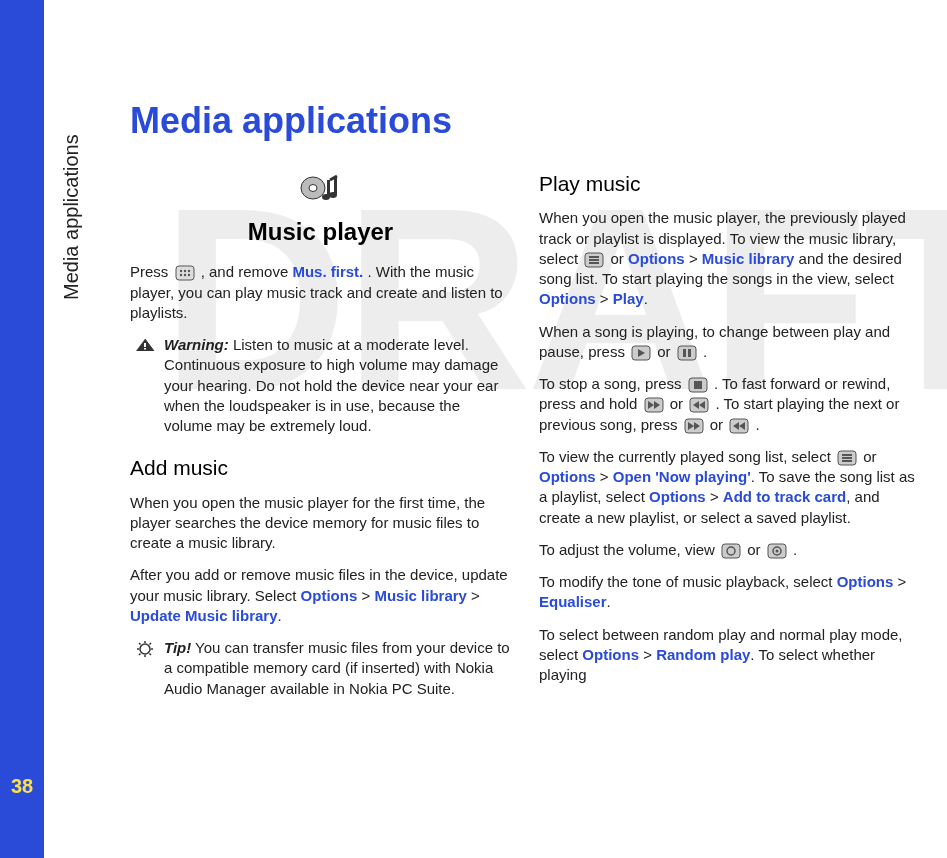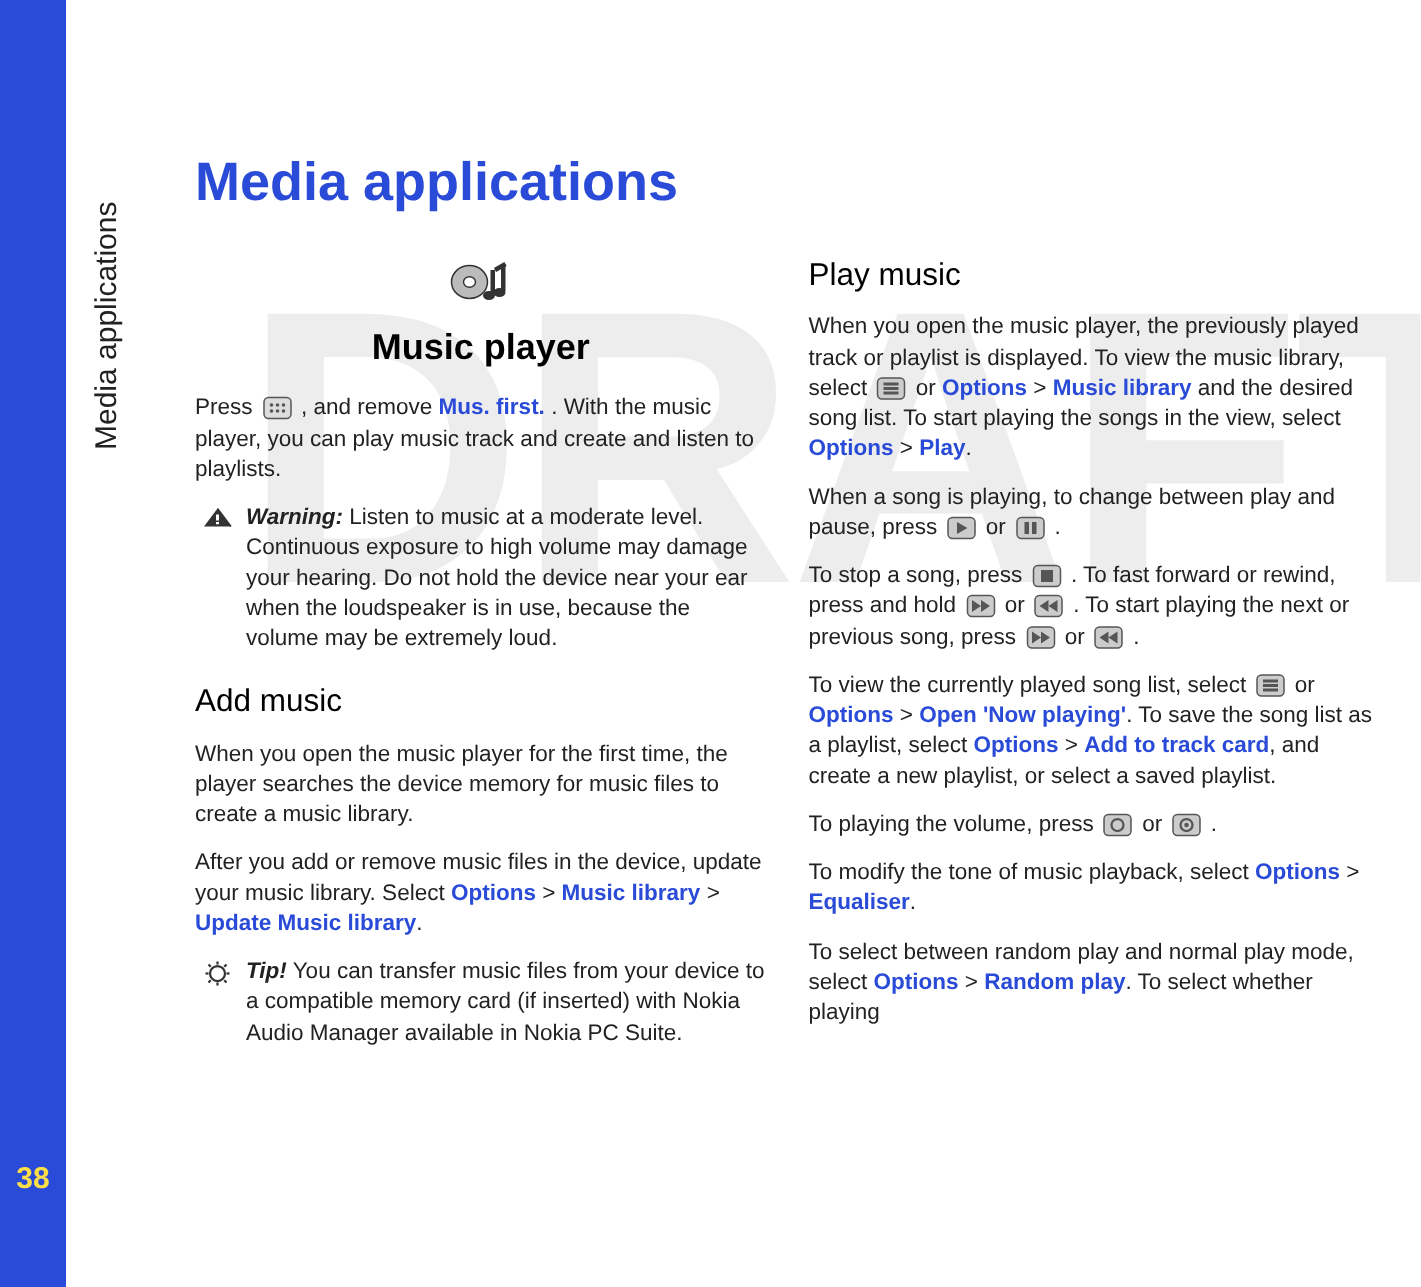--- a/index.html
+++ b/index.html
@@ -277,21 +277,21 @@
       <span class="inline-icon"><svg viewBox="0 0 20 16">
             <rect x="1" y="1" width="18" height="14" rx="3" fill="#ccc" stroke="#555"></rect>
             <rect x="5" y="4" width="10" height="2" fill="#555"></rect>
             <rect x="5" y="7" width="10" height="2" fill="#555"></rect>
             <rect x="5" y="10" width="10" height="2" fill="#555"></rect>
           </svg></span>
       <span> or </span><span class="link">Options</span><span> &gt; </span><span class="link">Open 'Now playing'</span><span>. To save the song list as a playlist, select </span><span class="link">Options</span><span> &gt; </span><span class="link">Add to track card</span><span>, and create a new playlist, or select a saved playlist.</span>
     </p>
 
     <p>
-      <span>To playing the volume, press </span>
+      <span>To adjust the volume, view </span>
       <span class="inline-icon"><svg viewBox="0 0 20 16">
             <rect x="1" y="1" width="18" height="14" rx="3" fill="#ccc" stroke="#555"></rect>
             <circle cx="10" cy="8" r="4" fill="none" stroke="#555" stroke-width="1.5"></circle>
           </svg></span>
       <span> or </span>
       <span class="inline-icon"><svg viewBox="0 0 20 16">
             <rect x="1" y="1" width="18" height="14" rx="3" fill="#ccc" stroke="#555"></rect>
             <circle cx="10" cy="8" r="4" fill="none" stroke="#555" stroke-width="1.5"></circle>
             <circle cx="10" cy="8" r="1.5" fill="#555"></circle>
           </svg></span>

